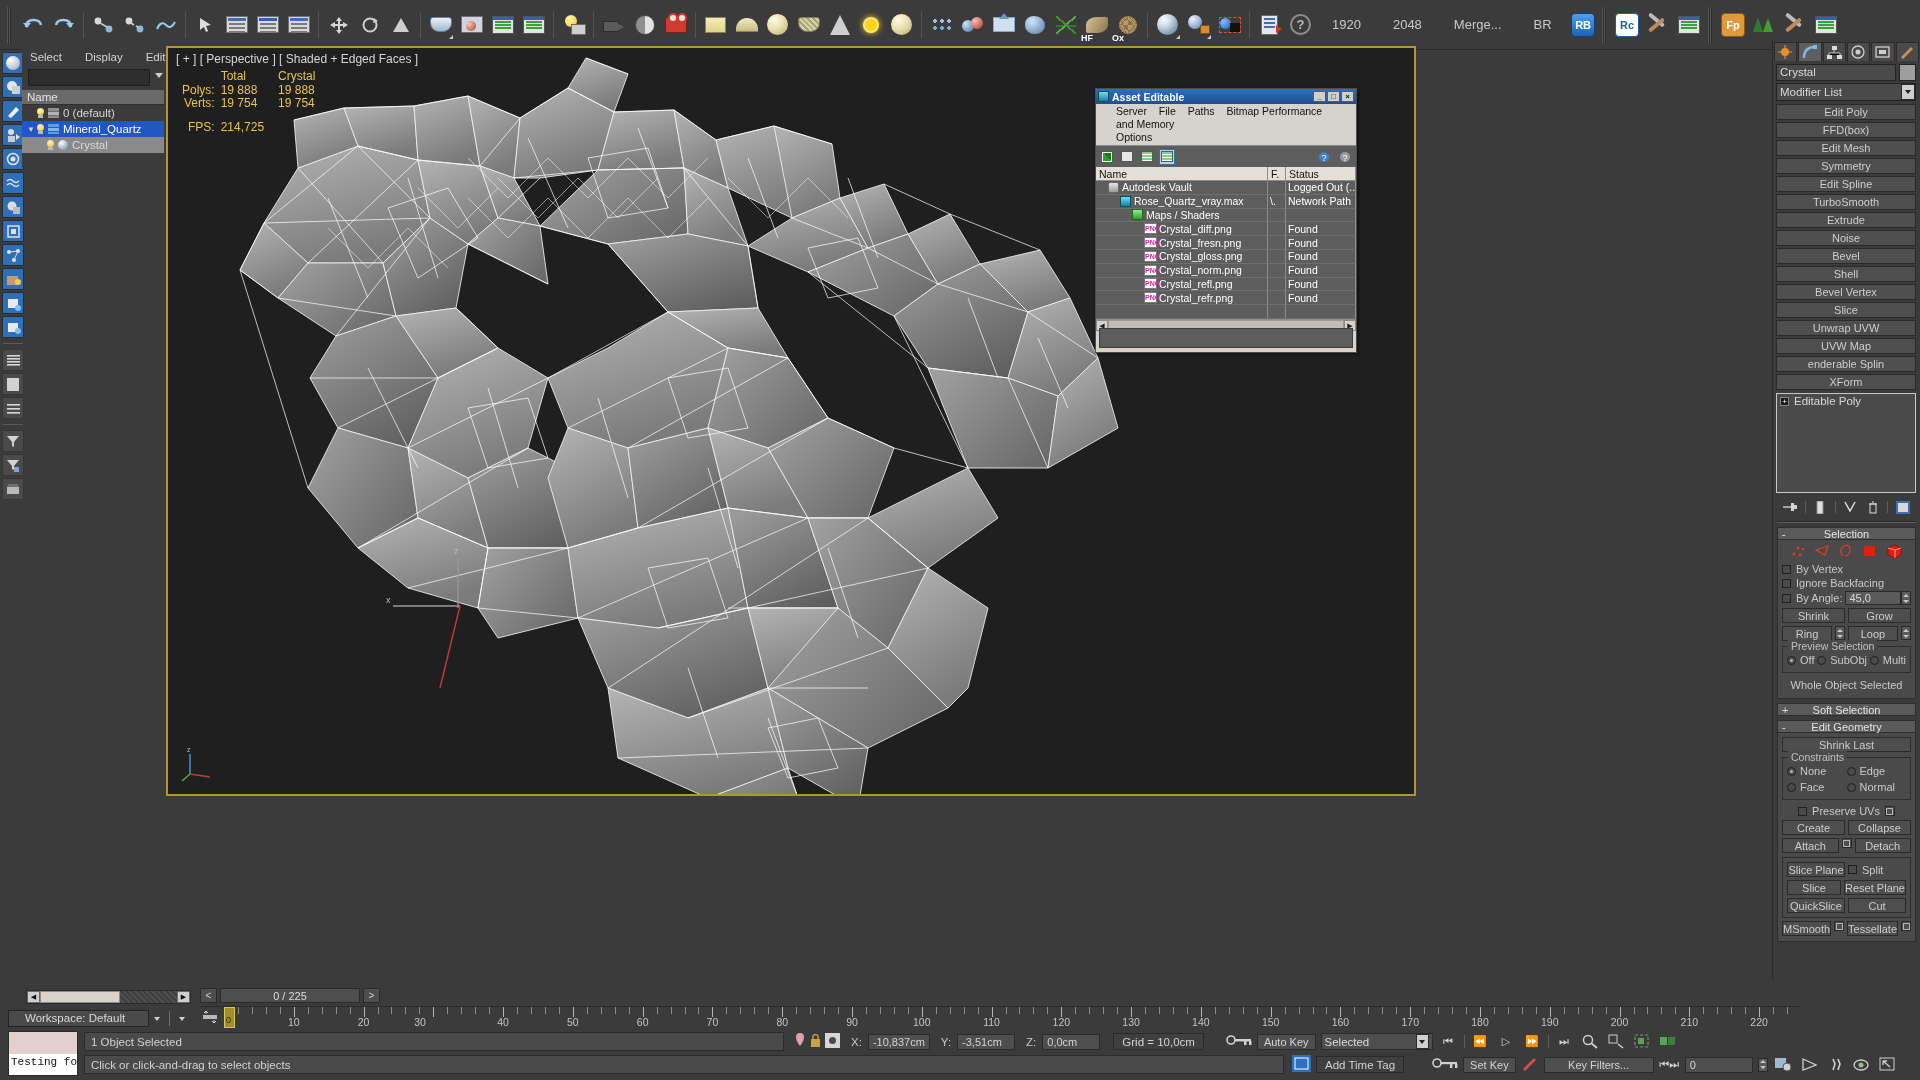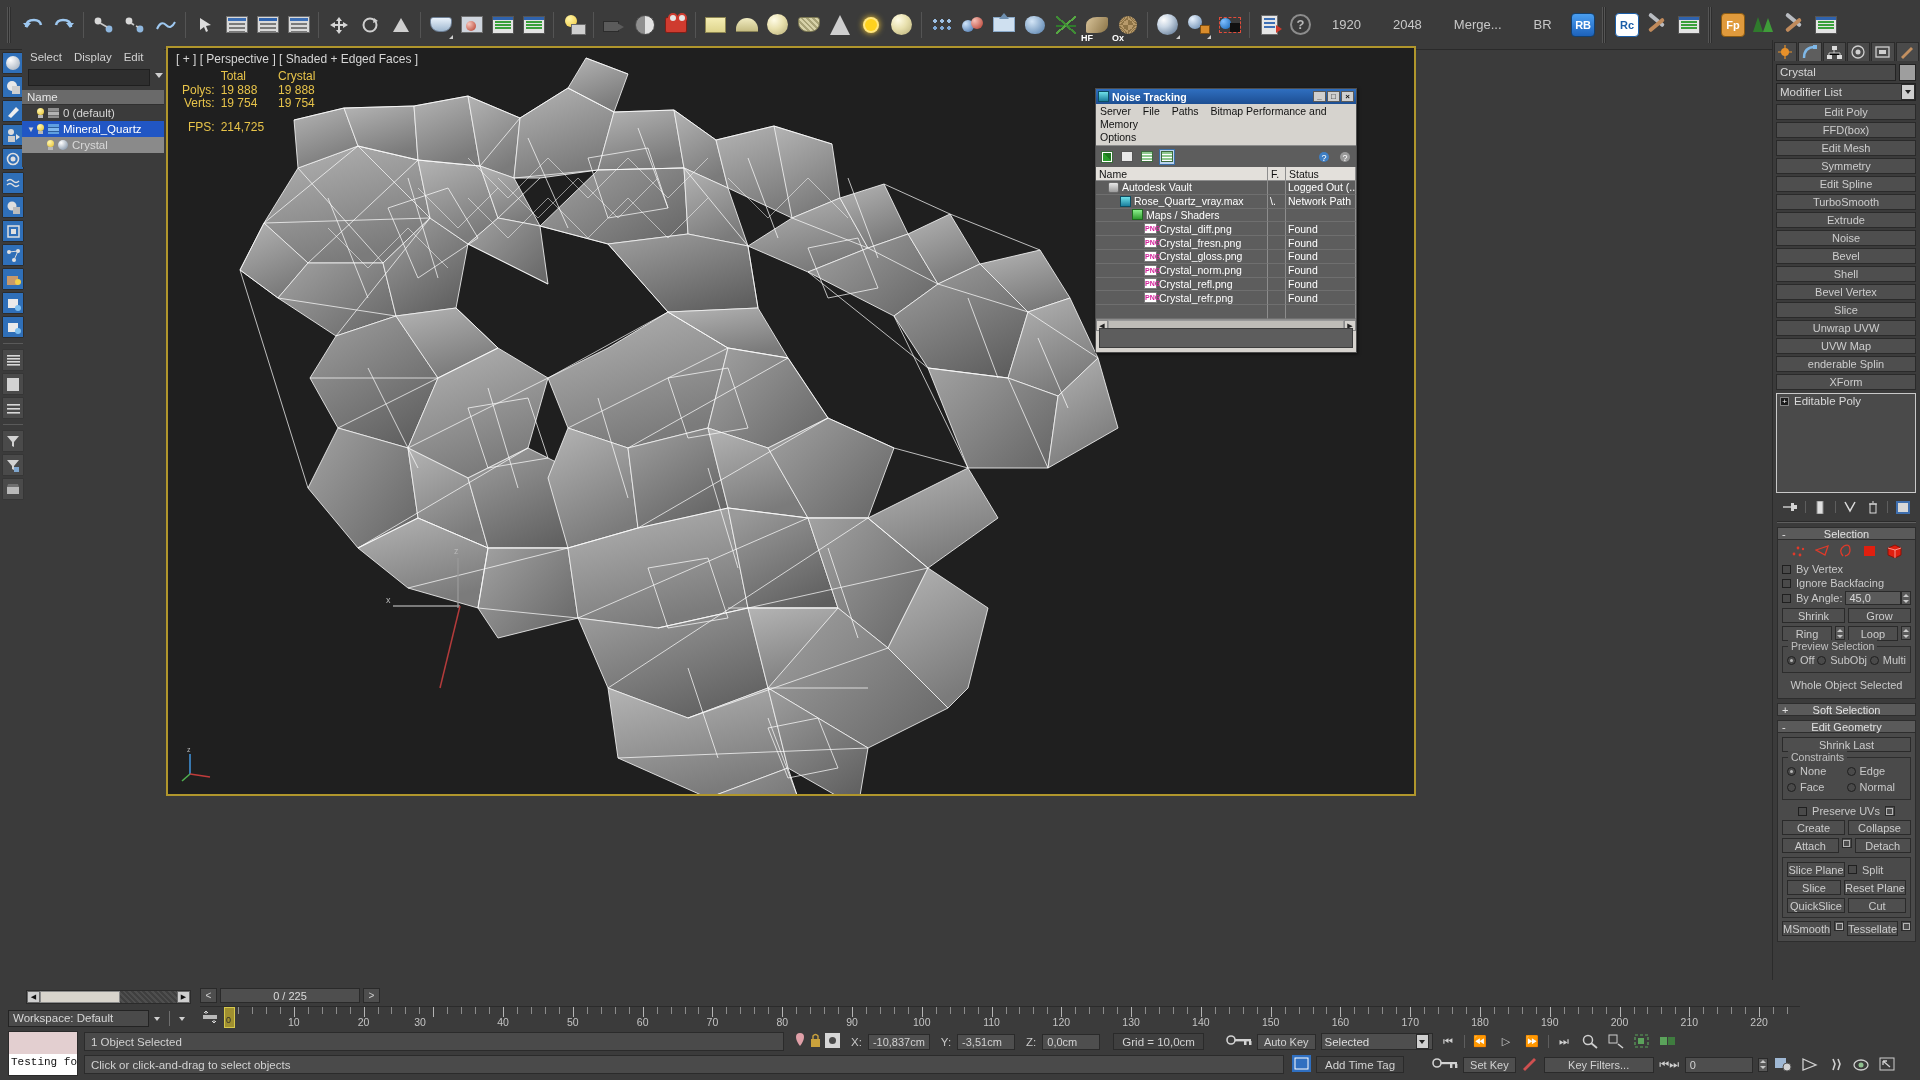--- a/index.html
+++ b/index.html
@@ -101,21 +101,21 @@
 
   
   .leftrail { position:absolute; left:0; top:50px; width:26px; height:930px; background:#3b3b3b;}
   .railbtn { width:22px;height:22px;margin:2px; display:flex;align-items:center;justify-content:center;
      border:1px solid #2c2c2c; background:#2f6fb8; border-radius:1px;}
   .railbtn.plain{background:#4a4a4a;border-color:#363636;}
   .railsep{height:1px;background:#5a5a5a;margin:5px 3px;}
 
   
   .explorer { position:absolute; left:22px; top:47px; width:142px; height:120px; background:#3b3b3b; }
-  .exmenu { display:flex; gap:12px; padding:4px 6px 4px 8px; font-size:11.5px; color:#d2d2d2; }
+  .exmenu { display:flex; gap:23px; padding:4px 6px 4px 8px; font-size:11.5px; color:#d2d2d2; }
   .exsearch { margin:2px 14px 4px 6px; height:17px; background:#2e2e2e; border:1px solid #1f1f1f; position:relative;}
   .excaret { position:absolute; right:-14px; top:3px; width:0;height:0;
      border-left:4px solid transparent;border-right:4px solid transparent;border-top:5px solid #cfcfcf;}
   .exhead { background:#6a6a6a; color:#e6e6e6; font-size:11.5px; padding:1px 5px; border-bottom:1px solid #303030;}
   .exrow { display:flex; align-items:center; height:16px; font-size:11.5px; padding-left:4px; }
   .exrow.sel { background:#2156c4; color:#fff; }
   .exrow.child { background:#8a8a8a; color:#d8d8d8; }
   .bulb { width:9px;height:11px; flex:none; margin-right:3px; position:relative;}
   .bulb:before{content:"";position:absolute;left:1px;top:0;width:7px;height:7px;border-radius:50%;background:radial-gradient(circle at 35% 30%,#fff8b0,#e8c02a);}
   .bulb:after{content:"";position:absolute;left:2px;top:7px;width:5px;height:3px;background:#b9b9b9;}
@@ -139,21 +139,21 @@
   
   .dlg { position:absolute; left:1095px; top:88px; width:262px; height:265px;
      background:#d6d3ce; border:1px solid #4d4d4d; box-shadow:1px 1px 3px rgba(0,0,0,.6); }
   .dlg-title { height:15px; background:linear-gradient(#2f6fc0,#1d4e92); display:flex; align-items:center;
      padding:0 2px; color:#fff; font-size:10.5px; font-weight:bold; }
   .dlg-ticon { width:11px;height:11px;margin-right:3px;background:linear-gradient(#6ee0e8,#1b7f9e);
      border:1px solid #0c4e63;}
   .dlg-btns { margin-left:auto; display:flex; gap:1px; }
   .dlg-btns span { width:13px;height:11px;background:#cfcfcf;border:1px solid #5a5a5a;color:#111;
      font-size:8px; line-height:9px; text-align:center; font-weight:bold;}
-  .dlg-menu { font-size:10.5px; color:#111; padding:1px 4px; line-height:13px; }
+  .dlg-menu { font-size:10.5px; color:#111; padding:1px 20px; line-height:13px; }
   .dlg-menu span{margin-right:9px;}
   .dlg-toolbar { height:22px; background:#5d5d5d; border-top:1px solid #8c8c8c; display:flex; align-items:center;
      padding:0 3px; gap:4px; }
   .dtb { width:16px;height:16px;border:1px solid transparent;display:flex;align-items:center;justify-content:center;}
   .dtb.sel { border-color:#3b6ea5; background:#b9d2ef; }
   .dtb-sq{width:12px;height:11px;background:#e8e8e8;border:1px solid #555;}
   .dtb-grid{width:12px;height:11px;background:
       linear-gradient(#8fc98f 0 2px,#fff 2px 3px,#8fc98f 3px 5px,#fff 5px 6px,#8fc98f 6px 8px,#fff 8px 9px,#8fc98f 9px 11px);
       border:1px solid #3e6b3e;}
   .dtb-ref{width:12px;height:12px;background:#fff;border:1px solid #3a6b3a;position:relative;}
@@ -239,21 +239,21 @@
   
   .bottom { position:absolute; left:0; bottom:0; width:1920px; height:100px; background:#3b3b3b; }
   .hscrollbar { position:absolute; left:26px; bottom:76px; width:165px; height:14px; display:flex;
      background:#4a4a4a; border:1px solid #2b2b2b; }
   .hscrollbar .ar { width:13px;height:12px;background:#cfcfcf;border:1px solid #6a6a6a;font-size:7px;
      color:#111;display:flex;align-items:center;justify-content:center;}
   .hscrollbar .th { width:80px;height:12px;background:#d8d4cc;border:1px solid #8a8a8a;}
   .hscrollbar .tr { flex:1;background:repeating-linear-gradient(45deg,#3f3f3f 0 2px,#4e4e4e 2px 4px);}
   .wsbar { position:absolute; left:8px; bottom:52px; width:182px; height:19px; display:flex; align-items:center;}
   .wsfield { flex:1; height:17px; background:#4a4a4a; border:1px solid #232323; color:#d8d8d8;
-     font-size:11.5px; padding:1px 4px; }
+     font-size:11.5px; padding:1px 16px; }
   .wscaret { width:16px;height:17px;display:flex;align-items:center;justify-content:center;}
   .wsdiv { width:1px;height:15px;background:#6e6e6e;margin:0 4px;}
 
   .timebar { position:absolute; left:200px; bottom:76px; width:1160px; height:17px; display:flex; align-items:center; gap:3px;}
   .tbnav { width:17px;height:15px;background:#4e4e4e;border:1px solid #2a2a2a;color:#cfcfcf;font-size:10px;
      display:flex;align-items:center;justify-content:center;}
   .tbfield { width:140px;height:15px;background:#4e4e4e;border:1px solid #2a2a2a;color:#dcdcdc;font-size:11px;
      display:flex;align-items:center;justify-content:center;}
   .ruler { position:absolute; left:200px; bottom:52px; width:1600px; height:22px; background:#3b3b3b;
      border-top:1px solid #2b2b2b; }
@@ -819,21 +819,21 @@
       <line x1="10" y1="30" x2="10" y2="10" stroke="#3f8fd4" stroke-width="1.6"></line>
       <line x1="10" y1="30" x2="30" y2="33" stroke="#c03b3b" stroke-width="1.6"></line>
       <line x1="10" y1="30" x2="2" y2="37" stroke="#4fae4f" stroke-width="1.6"></line>
       <text x="7" y="8" fill="#b8b8b8" font-size="7" font-family="Liberation Sans">z</text>
     </svg>
   </div>
 
   <div class="dlg">
     <div class="dlg-title">
       <span class="dlg-ticon"></span>
-      <span>Noise Tracking</span>
+      <span>Asset Editable</span>
       <span class="dlg-btns">
         <span>_</span>
         <span>□</span>
         <span>×</span>
       </span>
     </div>
     <div class="dlg-menu">
       <span>Server</span>
       <span>File</span>
       <span>Paths</span>

